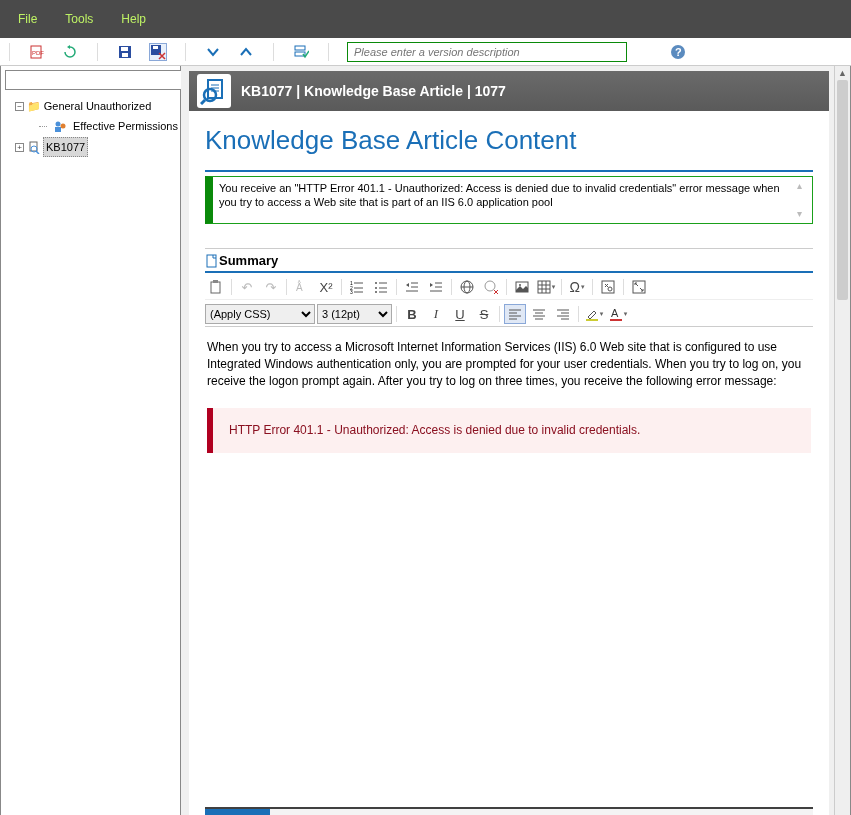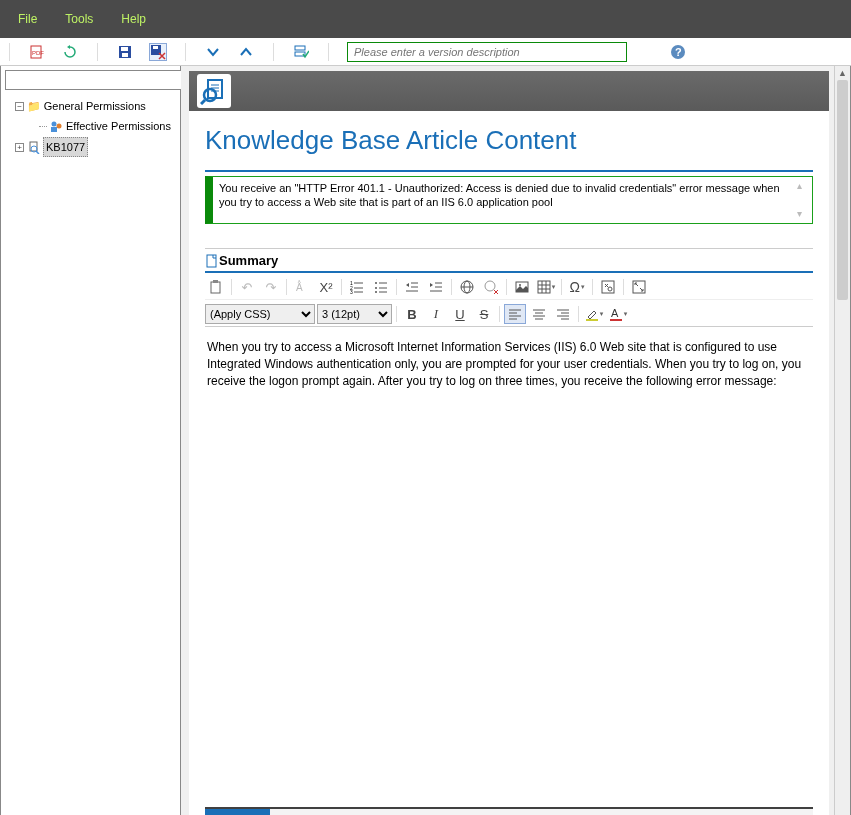--- a/index.html
+++ b/index.html
@@ -11,21 +11,21 @@
 .tb-icon { width: 18px; height: 18px; display: flex; align-items: center; justify-content: center; cursor: pointer; }
 .version-input { flex: 0 0 280px; height: 20px; border: 1px solid #0a8a0a; padding: 2px 6px; font-style: italic; color: #888; font-size: 11px; }
 .main { display: flex; height: 765px; border: 1px solid #888; border-top: none; }
 .sidebar { width: 180px; border-right: 1px solid #888; background: #fff; display: flex; flex-direction: column; }
 .find-row { display: flex; padding: 4px; gap: 2px; }
 .find-row input { flex: 1; border: 1px solid #888; height: 20px; padding: 0 2px; }
 .find-row button { height: 20px; padding: 0 6px; border: 1px solid #888; background: #e8e8e8; font-size: 11px; cursor: pointer; }
 .tree { padding: 2px 2px; font-size: 11px; line-height: 18px; }
 .tree-row { display: flex; align-items: center; gap: 3px; padding: 1px 0; white-space: nowrap; cursor: default; }
 .tree-indent1 { padding-left: 12px; }
-.tree-indent2 { padding-left: 36px; }
+.tree-indent2 { padding-left: 36px; justify-content: space-between; }
 .tree-toggle { width: 9px; height: 9px; border: 1px solid #888; font-size: 8px; line-height: 7px; text-align: center; color: #444; }
 .tree-selected { background: #d8d8d8; border: 1px dotted #888; padding: 0 2px; }
 .tree-line { display: inline-block; width: 8px; border-top: 1px dotted #999; height: 1px; }
 .content { flex: 1; display: flex; position: relative; background: #f0f0f0; }
 .content-scroll { flex: 1; overflow: hidden; position: relative; }
 .scrollbar-v { width: 16px; background: #efefef; border-left: 1px solid #ccc; position: relative; }
 .scrollbar-thumb { position: absolute; top: 14px; left: 2px; right: 2px; height: 220px; background: #cdcdcd; border-radius: 2px; }
 .scrollbar-arrow { position: absolute; left: 0; right: 0; height: 14px; display: flex; align-items: center; justify-content: center; font-size: 9px; color: #666; }
 .page-head { background: linear-gradient(#6a6a6a,#5a5a5a); color: #fff; display: flex; align-items: center; height: 40px; padding: 0 8px; margin: 5px 5px 0 8px; }
 .page-head-icon { width: 34px; height: 34px; background: #fff; border-radius: 3px; display: flex; align-items: center; justify-content: center; margin-right: 10px; }
@@ -125,21 +125,21 @@
 
   <div class="sidebar">
     <div class="find-row">
       <input style="">
       <button>Find</button>
     </div>
     <div class="tree">
       <div class="tree-row tree-indent1">
         <span class="tree-toggle">−</span>
         <span>📁</span>
-        <span>General Permissions</span>
+        <span>General Unauthorized</span>
       </div>
       <div class="tree-row tree-indent2">
         <span class="tree-line"></span>
         <span>
             <svg width="13" height="13">
               <circle cx="4" cy="4" r="2.5" fill="#4a90d9"></circle>
               <circle cx="9" cy="6" r="2.5" fill="#e08030"></circle>
               <rect x="1" y="7" width="6" height="5" fill="#4a90d9"></rect>
             </svg>
           </span>
@@ -165,20 +165,21 @@
         <div class="page-head-icon">
           <svg width="28" height="28">
               <rect x="8" y="3" width="14" height="18" fill="#fff" stroke="#1a6fb7" stroke-width="2"></rect>
               <line x1="11" y1="8" x2="19" y2="8" stroke="#1a6fb7"></line>
               <line x1="11" y1="11" x2="19" y2="11" stroke="#1a6fb7"></line>
               <line x1="11" y1="14" x2="19" y2="14" stroke="#1a6fb7"></line>
               <circle cx="10" cy="18" r="6" fill="none" stroke="#1a6fb7" stroke-width="2.5"></circle>
               <line x1="5" y1="23" x2="1" y2="27" stroke="#1a6fb7" stroke-width="3"></line>
             </svg>
         </div>
+        <div class="page-head-title">KB1077 | Knowledge Base Article | 1077</div>
       </div>
       <div class="page-body">
         <div class="section-title">Knowledge Base Article Content</div>
         <div class="hr-blue"></div>
         <div class="desc-box">
           <span>You receive an "HTTP Error 401.1 - Unauthorized: Access is denied due to invalid credentials" error message when you try to access a Web site that is part of an IIS 6.0 application pool</span>
           <div class="desc-arrows">
               <span>▴</span>
               <span>▾</span>
             </div>
@@ -343,20 +344,21 @@
           <div class="eb drop">
               <svg width="14" height="14">
                 <text x="2" y="10" font-size="11" fill="#333">A</text>
                 <rect x="1" y="12" width="12" height="2" fill="#c33"></rect>
               </svg>
             </div>
         </div>
 
         <div class="editor-body">
           <div>When you try to access a Microsoft Internet Information Services (IIS) 6.0 Web site that is configured to use Integrated Windows authentication only, you are prompted for your user credentials. When you try to log on, you receive the logon prompt again. After you try to log on three times, you receive the following error message:</div>
+          <div class="error-callout">HTTP Error 401.1 - Unauthorized: Access is denied due to invalid credentials.</div>
         </div>
 
         <div class="bottom-tabs">
           <div class="bt active">Design</div>
           <div class="bt">HTML</div>
           <div class="bt">History</div>
           <div class="resize-grip">.:.<br>.:.:</div>
         </div>
       </div>
     </div>

